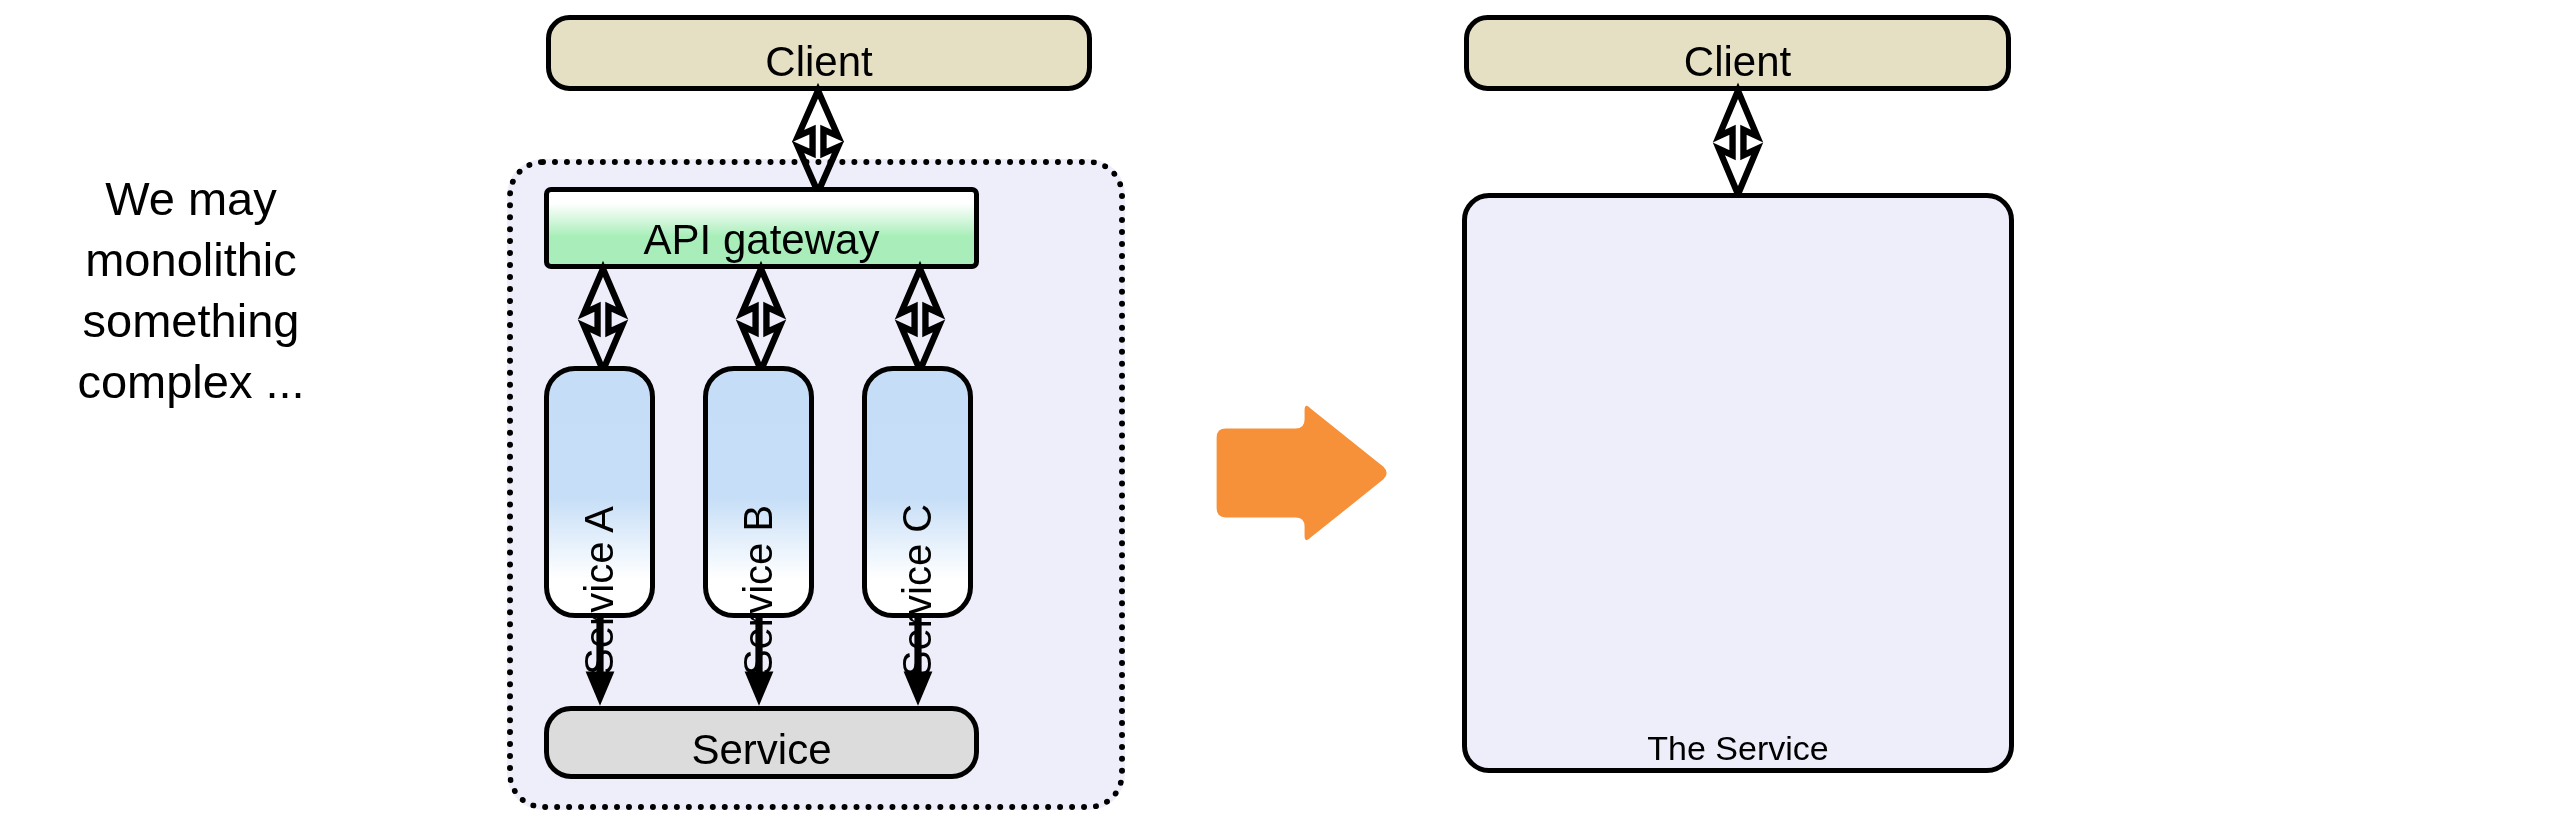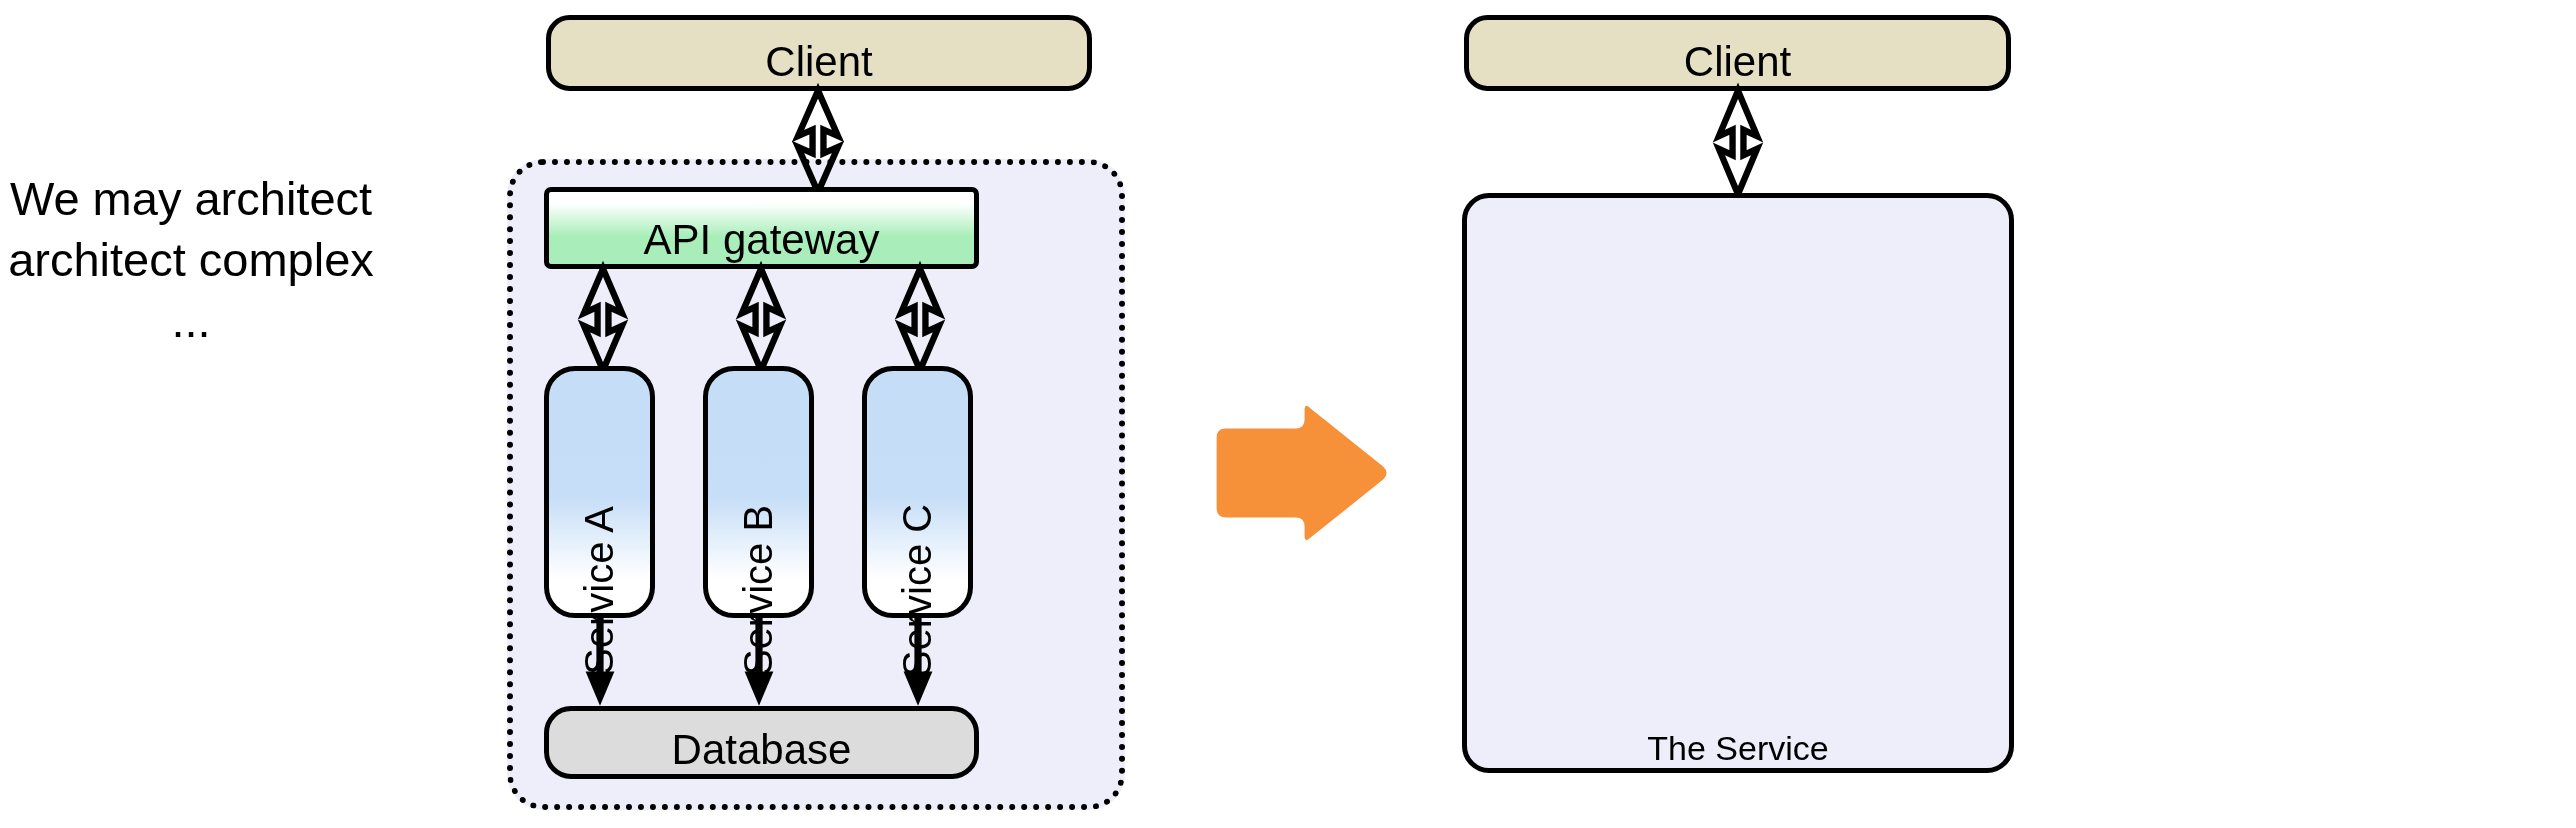--- a/index.html
+++ b/index.html
@@ -106,21 +106,21 @@
     top: 405px;
     width: 191px;
     height: 136px;
   }
 </style>
 </head>
 <body>
 
 <div id="canvas">
 
-  <div class="caption" id="caption-left">We may architect architect complex ...</div>
+  <div class="caption" id="caption-left">We may monolithic something complex ...</div>
 
   <div id="group-container"></div>
 
   <div class="node node-client" style="left:546px; top:14.5px; width:546px; height:76px;">
     <span>Client</span>
   </div>
 
   <svg class="conn" style="left:518px; top:87px; width:600px; height:109px;" viewBox="0 0 660 120">
     <path d="M 330 4
              L 352 54 L 336 47 L 336 73 L 352 66 L 330 116
@@ -164,21 +164,21 @@
   <svg class="conn" style="left:741px; top:615px; width:36px; height:95px;" viewBox="0 0 40 104">
     <line x1="20" y1="0" x2="20" y2="76" stroke="#000000" stroke-width="8"></line>
     <polygon points="20,100 4,62 36,62" fill="#000000"></polygon>
   </svg>
   <svg class="conn" style="left:900px; top:615px; width:36px; height:95px;" viewBox="0 0 40 104">
     <line x1="20" y1="0" x2="20" y2="76" stroke="#000000" stroke-width="8"></line>
     <polygon points="20,100 4,62 36,62" fill="#000000"></polygon>
   </svg>
 
   <div class="node node-db" style="left:544px; top:706px; width:435px; height:73px;">
-    <span>Database</span>
+    <span>Service</span>
   </div>
 
   <svg id="transform-arrow" viewBox="0 0 210 150">
     <path d="M 18 36
              Q 18 26 28 26
              L 105 26
              Q 115 26 115 16
              L 115 6
              Q 115 -3 122 4
              L 202 68

